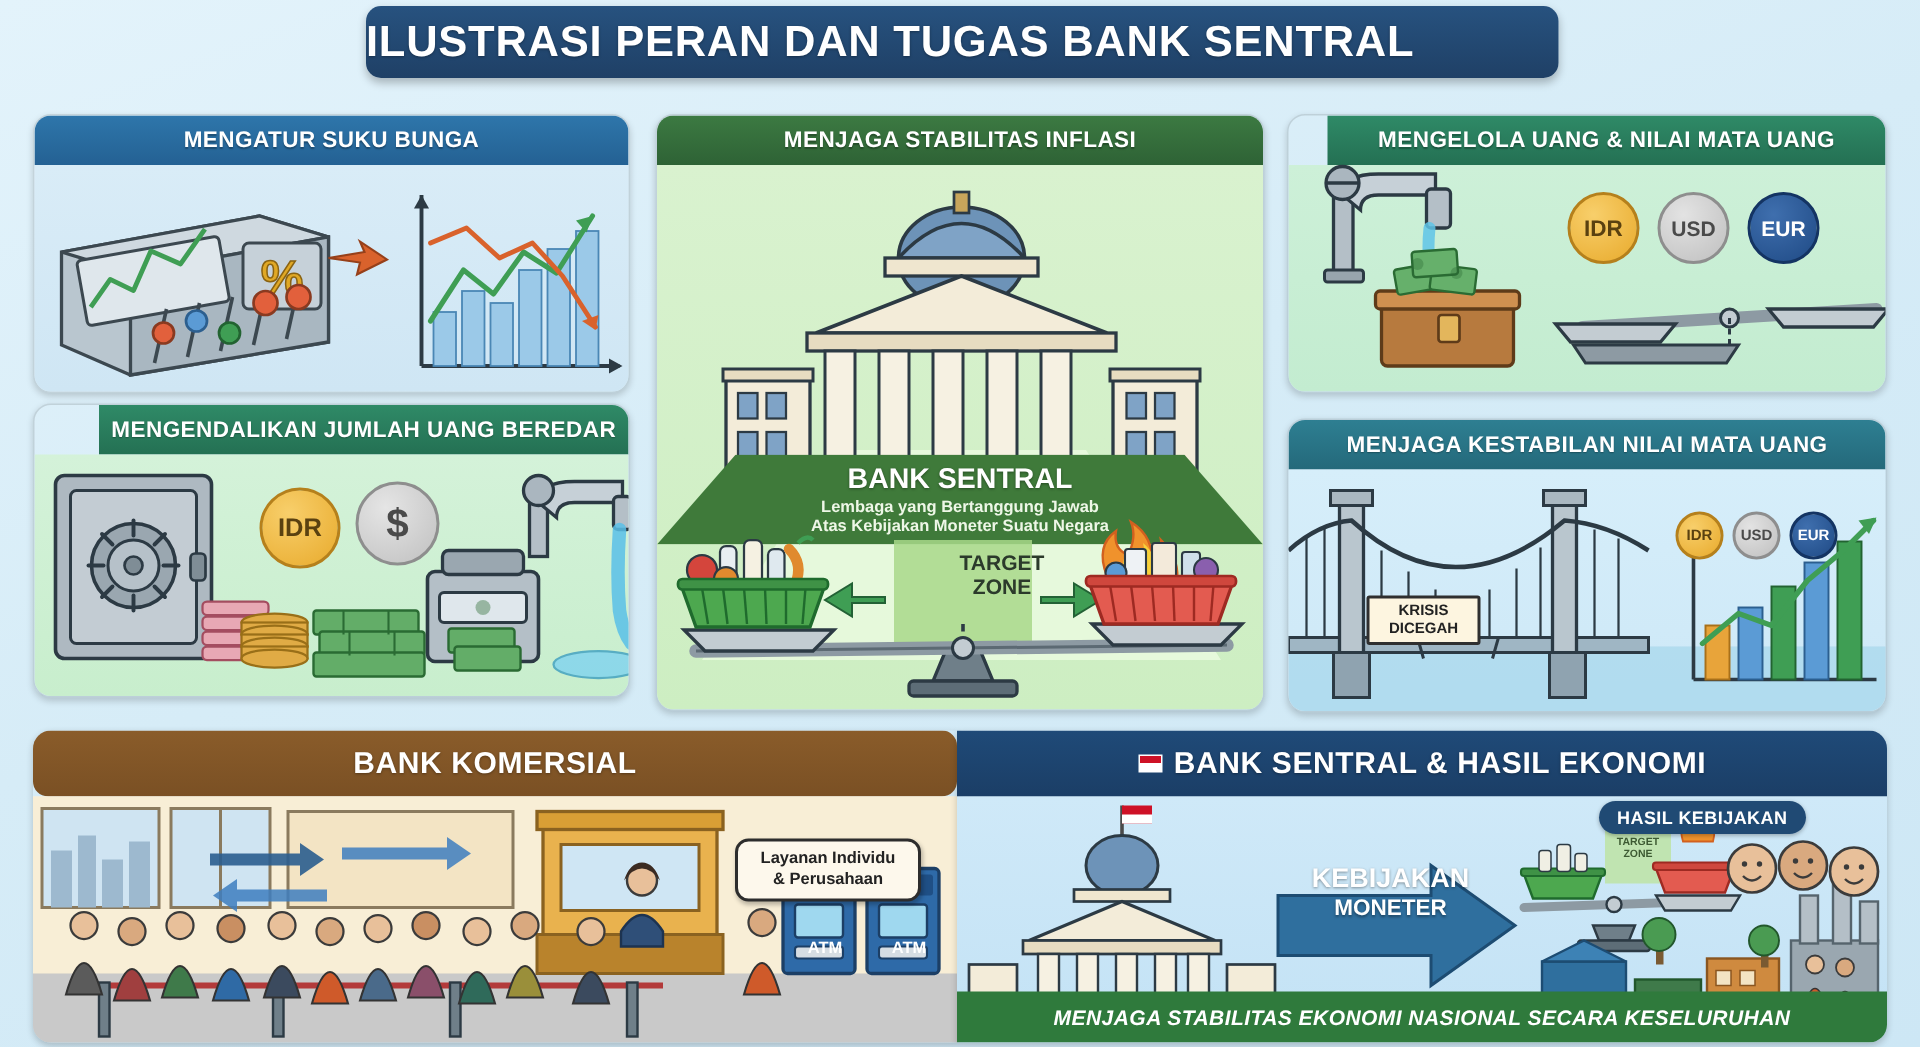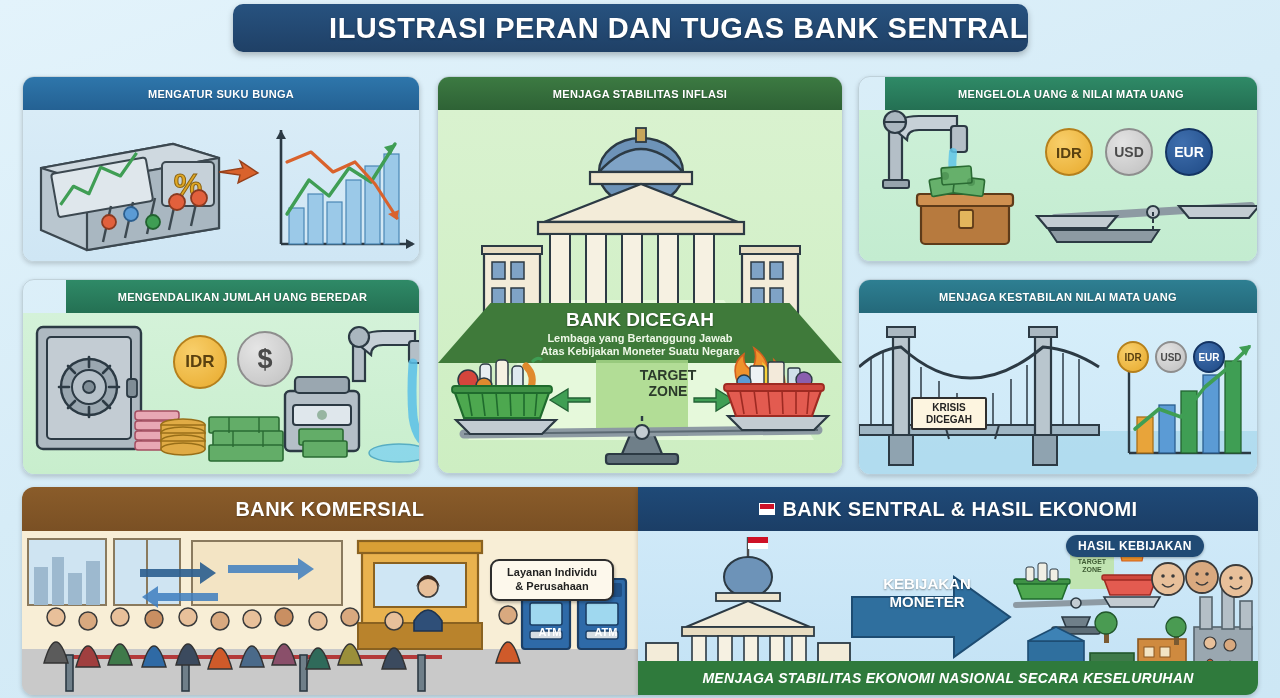--- a/index.html
+++ b/index.html
@@ -10,44 +10,44 @@
     overflow: hidden;
     position: relative;
   }
   .page {
     position: absolute; inset: 0;
     background: linear-gradient(160deg,#e3f3fb 0%, #d6ecf7 45%, #cde7f5 100%);
   }
 
   
   .title-bar {
-    position: absolute; left: 233px; top: 4px; width: 795px; height: 48px;
+    position: absolute; left: 244px; top: 4px; width: 795px; height: 48px;
     background: linear-gradient(180deg,#27527f 0%, #1f4066 100%);
     border-radius: 10px;
     box-shadow: 0 3px 6px rgba(0,0,0,.25);
-    display: flex; align-items: center; justify-content: flex-end;
+    display: flex; align-items: center; justify-content: flex-start;
   }
   .title-bar span {
     color: #fff; font-size: 29px; font-weight: bold; letter-spacing: .5px;
     text-shadow: 0 1px 2px rgba(0,0,0,.35);
   }
 
   
   .card { position: absolute; border-radius: 12px; overflow: hidden;
           box-shadow: 0 2px 5px rgba(0,0,0,.18); border:1px solid rgba(0,0,0,.12); }
   .card-head { height: 33px; display: flex; align-items: center; justify-content: center; }
-  .card-head span { color: #fff; font-weight: bold; font-size: 11px; letter-spacing: .3px;
+  .card-head span { color: #fff; font-weight: bold; font-size: 15px; letter-spacing: .3px;
                     text-shadow: 0 1px 1px rgba(0,0,0,.3); }
   .card-body { position: absolute; left:0; right:0; bottom:0; top:33px; }
 
   
   #card-interest { left: 22px;  top: 76px;  width: 398px; height: 186px; }
   #card-inflation{ left: 437px; top: 76px;  width: 406px; height: 398px; }
   #card-manage   { left: 858px; top: 76px;  width: 400px; height: 186px; }
-  #card-supply   { left: 22px;  top: 279px; width: 398px; height: 196px; padding-left: 43px; }
+  #card-supply   { left: 22px;  top: 269px; width: 398px; height: 196px; padding-left: 43px; }
   #card-exchange { left: 858px; top: 279px; width: 400px; height: 196px; }
 
   #card-interest .card-head { background: linear-gradient(180deg,#2e76ab,#246193); }
   #card-interest .card-body { background: linear-gradient(180deg,#d9ecf7,#cfe6f4); }
   #card-inflation .card-head{ background: linear-gradient(180deg,#3c7a42,#2e6235); }
   #card-inflation .card-body{ background: linear-gradient(180deg,#d9f2cf,#cdeec2); }
   #card-manage .card-head   { background: linear-gradient(180deg,#2f8a67,#247053); margin-left: 26px; }
   #card-manage .card-body   { background: linear-gradient(180deg,#cdf0d8,#c3ecd0); }
   #card-supply .card-head   { background: linear-gradient(180deg,#2f8a67,#247053); }
   #card-supply .card-body   { background: linear-gradient(180deg,#d4f2d9,#c8eecd); }
@@ -55,21 +55,21 @@
   #card-exchange .card-body { background: linear-gradient(180deg,#d6eefa,#cde8f7); }
 
   
   #panel-commercial { position:absolute; left: 22px; top: 487px; width: 616px; height: 208px;
                       border-radius: 12px 0 0 12px; overflow:hidden; box-shadow:0 2px 5px rgba(0,0,0,.2); }
   #panel-central    { position:absolute; left: 638px; top: 487px; width: 620px; height: 208px;
                       border-radius: 0 12px 12px 0; overflow:hidden; box-shadow:0 2px 5px rgba(0,0,0,.2); }
   .panel-head { height: 44px; display:flex; align-items:center; justify-content:center; gap:8px; }
   .panel-head span.ttl { color:#fff; font-weight:bold; font-size:20px; letter-spacing:.4px;
                          text-shadow:0 1px 2px rgba(0,0,0,.35); }
-  #panel-commercial .panel-head { background: linear-gradient(180deg,#8a5c2a,#7a5024); }
+  #panel-commercial .panel-head { background: linear-gradient(180deg,#8a5c2a,#7a5024); border-radius: 10px; }
   #panel-central .panel-head { background: linear-gradient(180deg,#1f4a78,#1b3e66); }
   #panel-commercial .panel-body { position:absolute; top:44px; left:0; right:0; bottom:0;
                                   background: linear-gradient(180deg,#fbf1dc 0%,#f7ead0 72%, #cfcfcf 72%, #c9c9c9 100%); }
   #panel-central .panel-body { position:absolute; top:44px; left:0; right:0; bottom:0;
                                background: linear-gradient(180deg,#cfe9f8 0%,#c3e2f5 100%); }
   .panel-footer { position:absolute; left:0; right:0; bottom:0; height:34px;
                   background:#2f7a3c; display:flex; align-items:center; justify-content:center; }
   .panel-footer span { color:#fff; font-weight:bold; font-size:14px; letter-spacing:.3px;font-style:italic; }
 
   
@@ -197,21 +197,21 @@
           </g>
           <rect x="44" y="136" width="60" height="8" fill="#e7dcc1" stroke="#2c3a44" stroke-width="2"></rect>
           <rect x="302" y="136" width="60" height="8" fill="#e7dcc1" stroke="#2c3a44" stroke-width="2"></rect>
           <rect x="92" y="210" width="222" height="10" fill="#d9cdb0" stroke="#2c3a44" stroke-width="2"></rect>
         </g>
       </svg>
 
       <div style="position:absolute; left:0; right:0; top:193px; height:60px;
                   background:#3f7a3a; clip-path: polygon(13% 0, 87% 0, 100% 100%, 0 100%);
                   display:flex; flex-direction:column; align-items:center; justify-content:center; gap:1px;">
-        <span class="nosel" style="color:#fff;font-weight:bold;font-size:19px;text-shadow:0 1px 2px rgba(0,0,0,.4);">BANK DICEGAH</span>
+        <span class="nosel" style="color:#fff;font-weight:bold;font-size:19px;text-shadow:0 1px 2px rgba(0,0,0,.4);">BANK SENTRAL</span>
         <span class="nosel" style="color:#eef7e7;font-weight:bold;font-size:11px;">Lembaga yang Bertanggung Jawab</span>
         <span class="nosel" style="color:#eef7e7;font-weight:bold;font-size:11px;">Atas Kebijakan Moneter Suatu Negara</span>
       </div>
 
       <svg style="position:absolute; left:0; top:248px;" width="406" height="117" viewBox="0 0 406 117">
 
         <rect x="158" y="2" width="92" height="76" fill="#a8d88a" opacity=".85"></rect>
 
         <path d="M152 40 l-22 0 l0 -9 l-18 11 l18 11 l0 -9 l22 0 z" fill="#3f9e54" stroke="#236235" stroke-width="1.3"></path>
         <path d="M256 40 l22 0 l0 -9 l18 11 l-18 11 l0 -9 l-22 0 z" fill="#3f9e54" stroke="#236235" stroke-width="1.3"></path>
@@ -695,21 +695,21 @@
             <circle cx="593" cy="47" r="1.8"></circle>
               <circle cx="603" cy="47" r="1.8"></circle>
           </g>
           <path d="M524 53 q6 6 12 0" fill="none" stroke="#3b3b3b" stroke-width="1.6"></path>
           <path d="M558 51 q6 6 12 0" fill="none" stroke="#3b3b3b" stroke-width="1.6"></path>
           <path d="M592 55 q6 6 12 0" fill="none" stroke="#3b3b3b" stroke-width="1.6"></path>
         </g>
       </svg>
 
       <div style="position:absolute; left:234px; top:44px; width:110px; text-align:center; line-height:1.2;">
-        <div class="nosel" style="color:#fff;font-size:15px;font-weight:bold;text-shadow:0 1px 2px rgba(0,0,0,.4);">KEBIJAKAN</div>
+        <div class="nosel" style="color:#fff;font-size:18px;font-weight:bold;text-shadow:0 1px 2px rgba(0,0,0,.4);">KEBIJAKAN</div>
         <div class="nosel" style="color:#fff;font-size:15px;font-weight:bold;text-shadow:0 1px 2px rgba(0,0,0,.4);">MONETER</div>
       </div>
 
       <div style="position:absolute; left:428px; top:5px;">
         <span class="dark-pill nosel">HASIL KEBIJAKAN</span>
       </div>
 
       <div style="position:absolute; left:432px; top:27px; width:44px; text-align:center; line-height:1.1;">
         <div class="nosel" style="font-size:7px;font-weight:bold;color:#3d5a33;">TARGET</div>
         <div class="nosel" style="font-size:7px;font-weight:bold;color:#3d5a33;">ZONE</div>

